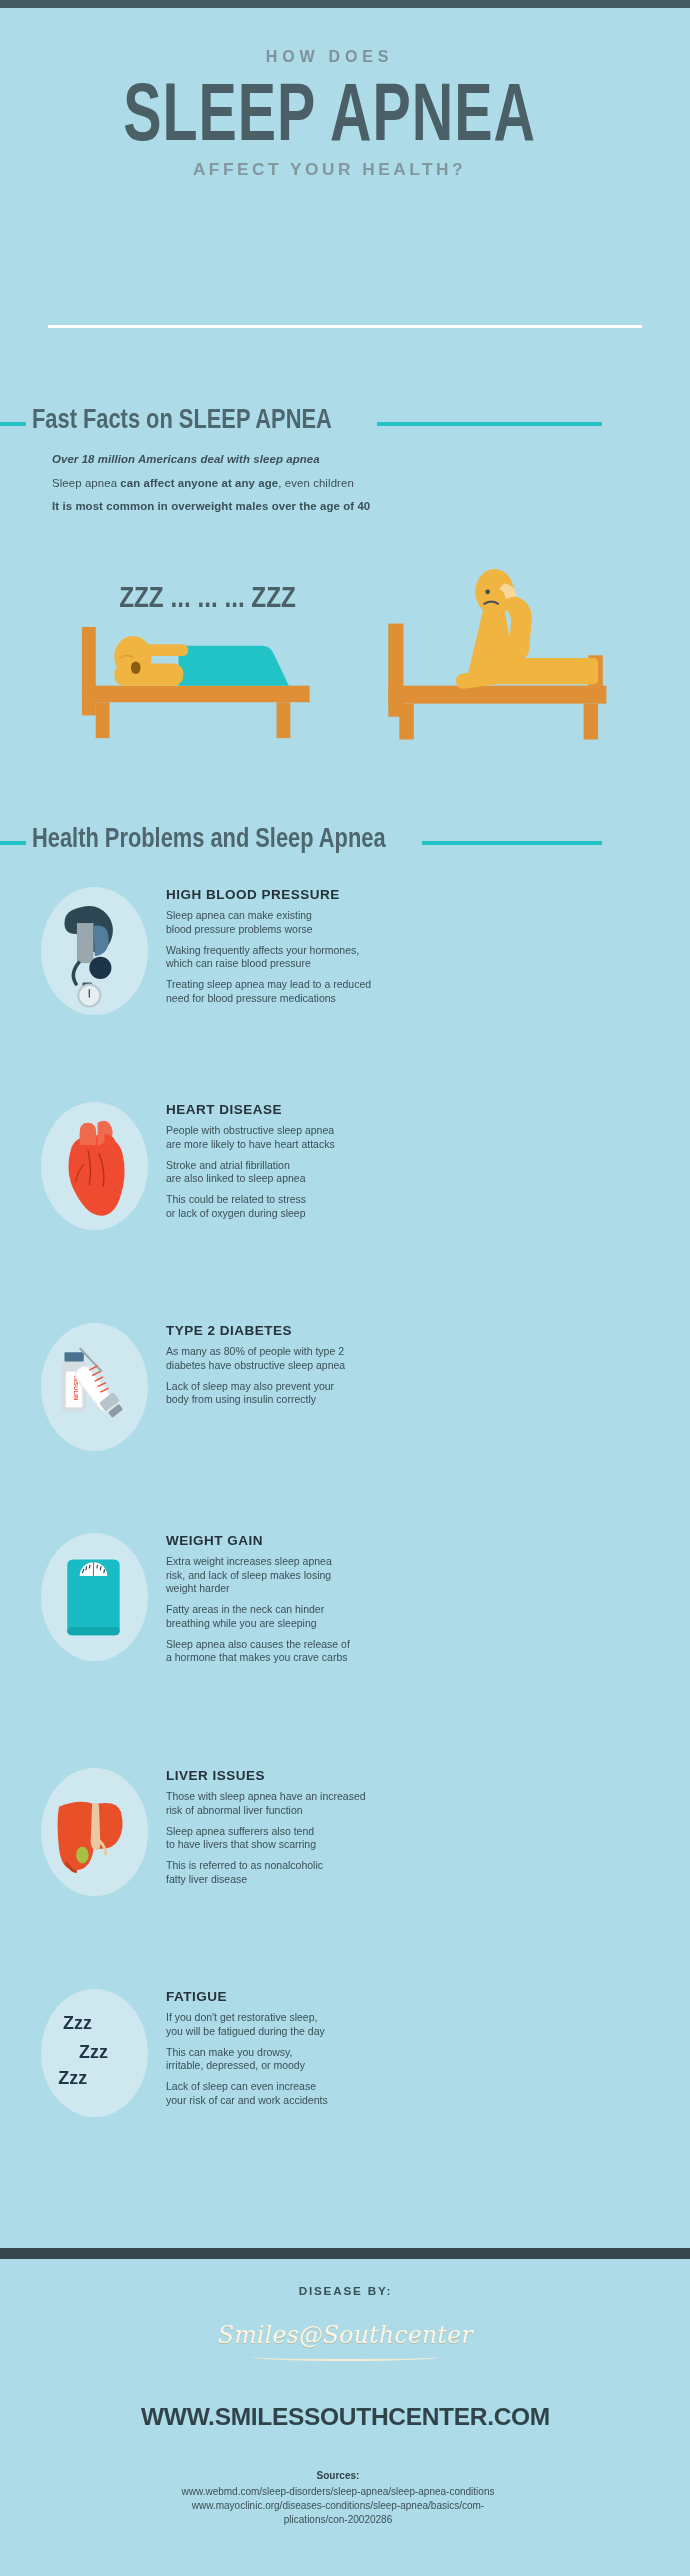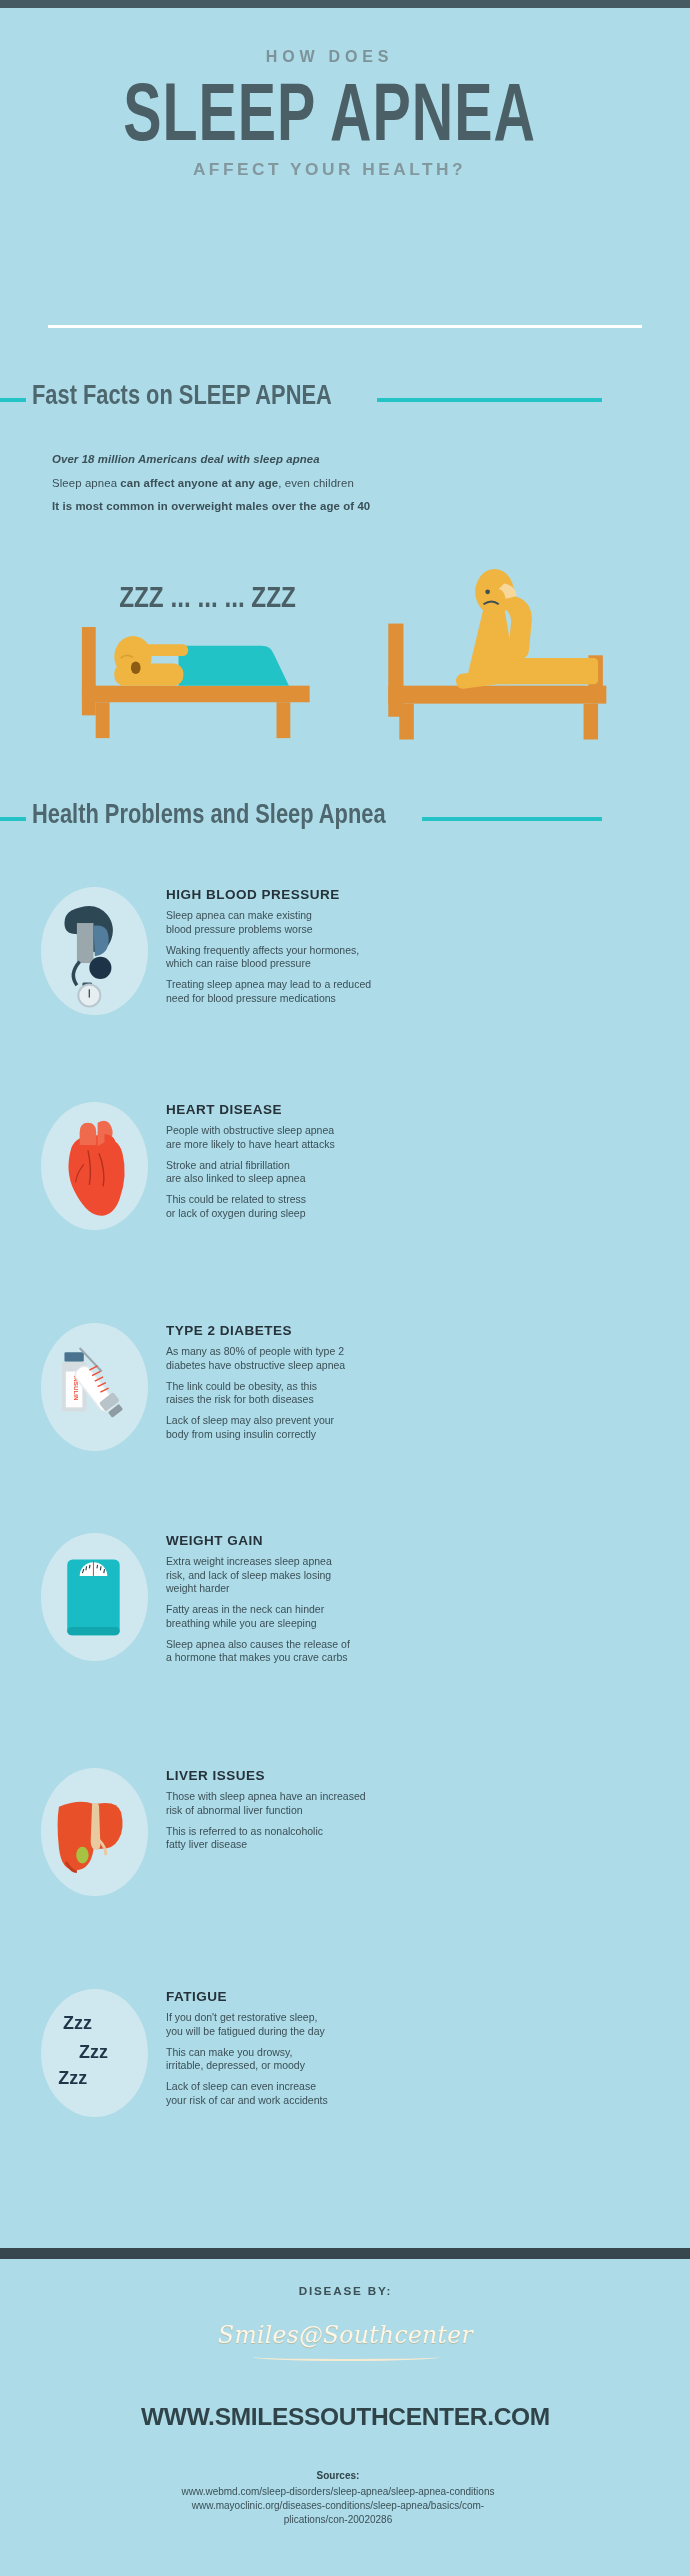--- a/index.html
+++ b/index.html
@@ -30,21 +30,21 @@
   .subkicker {
     font-size:17.3px; letter-spacing:3.5px; font-weight:bold;
     color:#83989e; margin-top:8.3px;
   }
   .head-rule {
     position:absolute; top:325px; left:48px; width:594px; height:2.8px;
     background:#ffffff;
   }
 
   
-  .sec-head { position:absolute; left:0; width:602px; height:32px; }
+  .sec-head { position:absolute; left:0; width:602px; height:32px;margin-top:24px; }
   .sec-head .dash-l {
     position:absolute; left:0; top:14.5px; width:26px; height:4.8px; background:#23c3c6;
   }
   .sec-head .title {
     position:absolute; left:32px; top:-4.1px;
     font-size:28px; font-weight:bold; color:#4e666d;
     white-space:nowrap; transform:scaleX(0.78); transform-origin:left center;
   }
   .sec-head .dash-r {
     position:absolute; top:14.5px; height:4.8px; background:#23c3c6;
@@ -235,21 +235,20 @@
           <line x1="82" y1="92" x2="94" y2="86"></line>
         <line x1="86" y1="100" x2="98" y2="94"></line>
       </g>
       <rect x="86" y="106" width="26" height="16" rx="3" fill="#b9c4ca" transform="rotate(-38 99 114)"></rect>
       <rect x="98" y="122" width="20" height="10" rx="2" fill="#8e9ba2" transform="rotate(-38 108 127)"></rect>
     </svg>
   </div>
   <div class="txt">
     <h3>TYPE 2 DIABETES</h3>
     <p>As many as 80% of people with type 2<br>diabetes have obstructive sleep apnea</p>
-    <p>The link could be obesity, as this<br>raises the risk for both diseases</p>
     <p>Lack of sleep may also prevent your<br>body from using insulin correctly</p>
   </div>
 </div>
 
 <div class="prow" style="top:1533px;">
   <div class="art">
     <div class="oval"></div>
     <svg width="107" height="128" viewBox="0 0 155 185" style="position:absolute;left:0;top:0;">
       <rect x="38" y="38" width="76" height="110" rx="8" fill="#19bcc4"></rect>
       <rect x="38" y="136" width="76" height="12" rx="6" fill="#12a6ae"></rect>
@@ -281,20 +280,21 @@
       <path d="M80 52 q30 -6 36 12 q6 24 -4 40 q-10 16 -32 12 z" fill="#e8502a"></path>
       <path d="M74 52 q8 -4 10 2 l2 58 q-2 8 -8 6 q-6 -2 -6 -12 z" fill="#e8c9a0"></path>
       <path d="M84 104 q10 10 10 22" stroke="#e8c9a0" stroke-width="4" fill="none"></path>
       <ellipse cx="60" cy="126" rx="9" ry="12" fill="#a7c142"></ellipse>
       <path d="M36 136 q8 14 16 14" stroke="#c13c1c" stroke-width="4" fill="none"></path>
     </svg>
   </div>
   <div class="txt">
     <h3>LIVER ISSUES</h3>
     <p>Those with sleep apnea have an increased<br>risk of abnormal liver function</p>
+    <p>Sleep apnea sufferers also tend<br>to have livers that show scarring</p>
     <p>This is referred to as nonalcoholic<br>fatty liver disease</p>
   </div>
 </div>
 
 <div class="prow" style="top:1989px;">
   <div class="art">
     <div class="oval"></div>
     <svg width="107" height="128" viewBox="0 0 155 185" style="position:absolute;left:0;top:0;">
       <text x="32" y="58" font-family="Liberation Sans, sans-serif" font-size="26" font-weight="bold" fill="#1f3548">Zzz</text>
       <text x="55" y="100" font-family="Liberation Sans, sans-serif" font-size="26" font-weight="bold" fill="#1f3548">Zzz</text>

